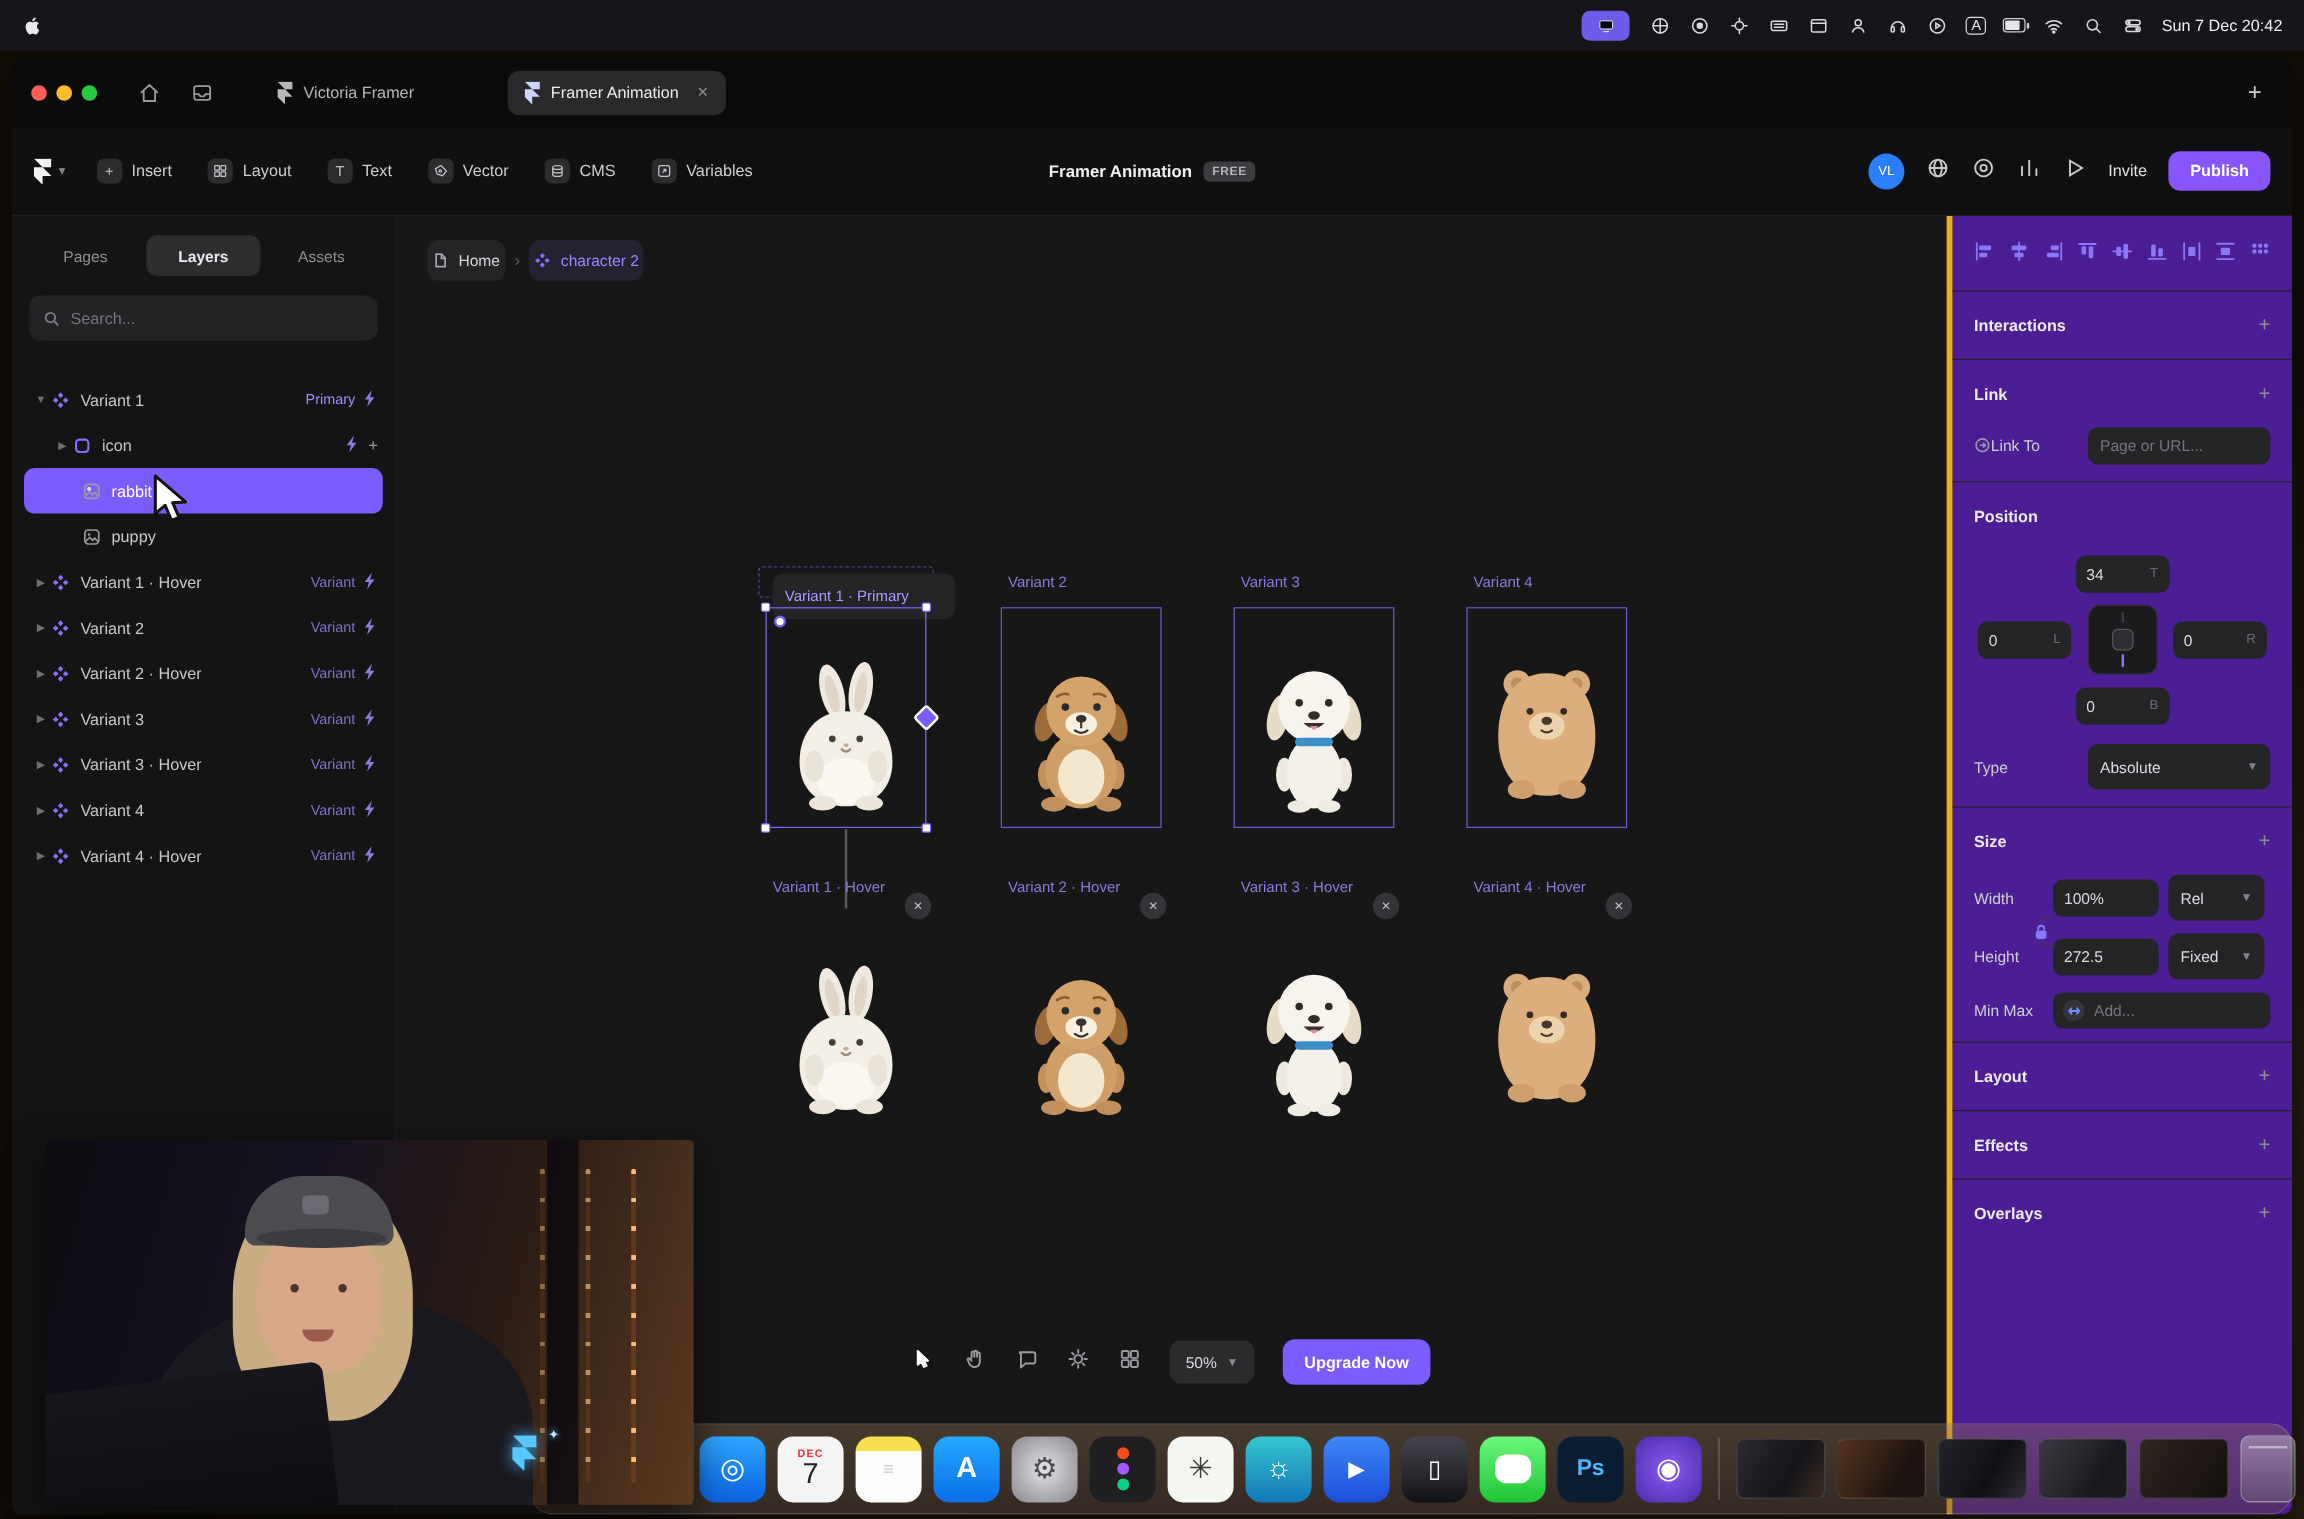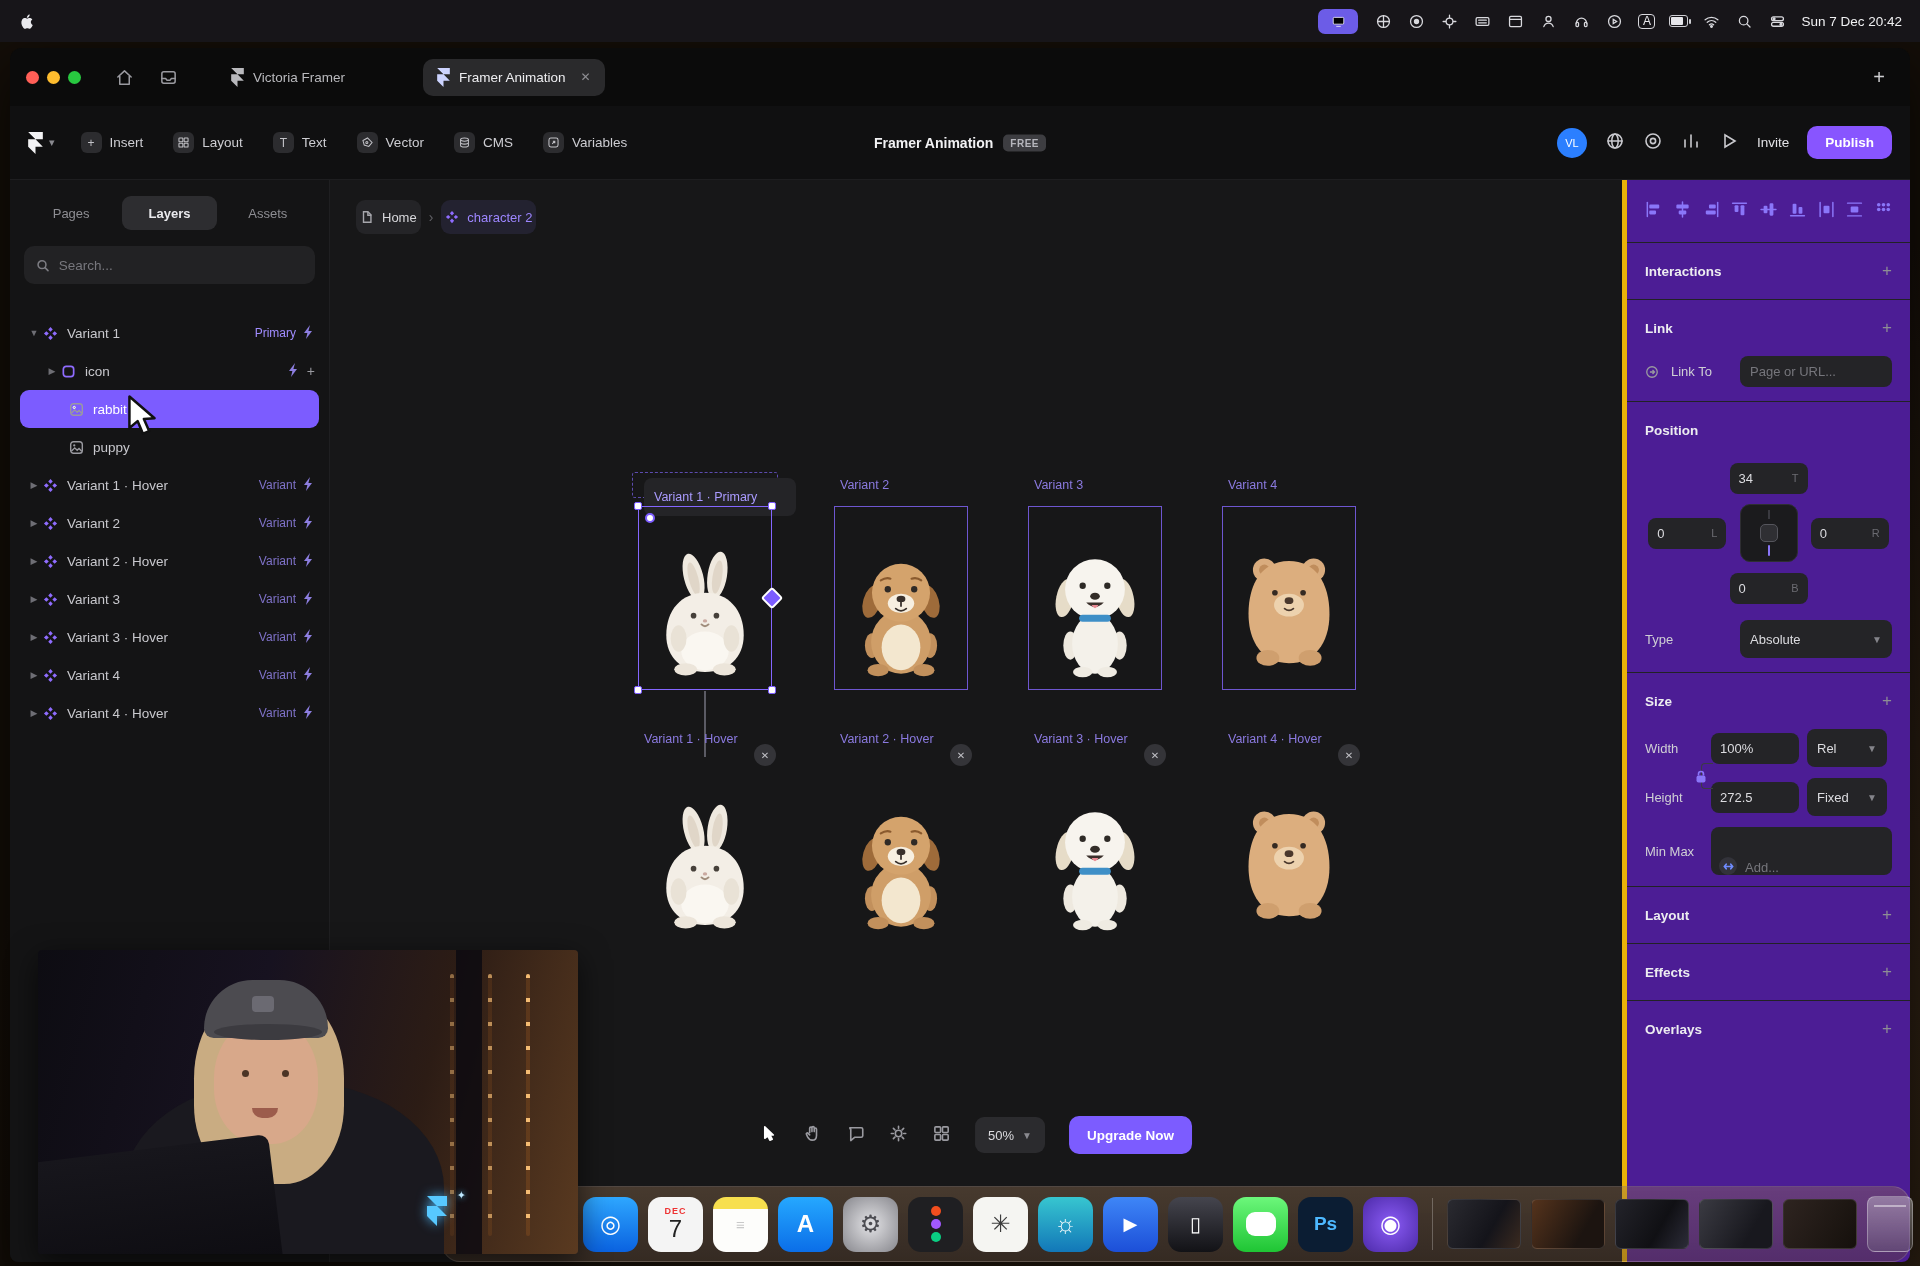--- a/index.html
+++ b/index.html
@@ -105,41 +105,41 @@
 .upgrade{background:#7c5cff;color:#fff;font-size:13.5px;font-weight:700;height:38px;display:flex;align-items:center;padding:0 18px;border-radius:10px}
 
 .inspector{width:288px;background:#4c1d95;border-left:5px solid #eab308;padding:0 18px;flex:none;font-size:13px}
 .align-row{height:62px;display:flex;align-items:center;justify-content:space-between}
 .align-row svg{width:17px;height:17px;stroke:#8a76f9;fill:#8a76f9;stroke-width:1.4;stroke-linecap:round}
 .r90{transform:rotate(90deg)}.r180{transform:rotate(180deg)}.r270{transform:rotate(270deg)}
 .divider{height:1px;background:#222225;margin:0 -18px}
 .sec-row{height:56px;display:flex;align-items:center;justify-content:space-between;color:#ececf0;font-weight:700;font-size:13.5px}
 .plus{color:#8e8e94;font-size:17px;font-weight:400}
 .prop-row{display:flex;align-items:center;margin-bottom:14px}
-.prop-label{color:#cfcfd4;display:flex;align-items:flex-end;gap:12px;font-weight:400}
+.prop-label{color:#cfcfd4;display:flex;align-items:flex-start;gap:0;font-weight:400}
 .prop-label svg{width:14px;height:14px;stroke:#9a9aa0;fill:none;stroke-width:1.5}
 .pill-input{margin-left:auto;width:152px;height:31px;background:#242427;border-radius:8px;display:flex;align-items:center;padding:0 10px;color:#76767c;font-size:13px}
 .sel{margin-left:auto;width:152px;height:38px;background:#242427;border-radius:8px;display:flex;align-items:center;justify-content:space-between;padding:0 10px;color:#dcdce0}
 .sel .chev{color:#84848a;font-size:10px}
 .pos-wrap{display:grid;grid-template-columns:1fr 60px 1fr;grid-template-rows:32px 60px 32px;gap:9px;align-items:center;justify-items:center;margin:4px 0 16px}
 .num{width:78px;height:31px;background:#242427;border-radius:8px;display:flex;align-items:center;padding:0 9px;position:relative}
 .num input{width:100%;background:none;border:none;outline:none;color:#dcdce0;font-size:13px;font-family:inherit}
 .num .suf{color:#6b6b71;font-size:11px;margin-left:4px}
 .pos-widget{width:58px;height:58px;background:#1b1b1d;border:1px solid #2e2e32;border-radius:10px;position:relative}
 .pos-widget .hndl{position:absolute;left:50%;top:50%;transform:translate(-50%,-50%);width:18px;height:18px;background:#2f2f33;border:1.5px solid #55555c;border-radius:5px}
 .pos-widget::after{content:"";position:absolute;left:50%;bottom:5px;width:2px;height:11px;margin-left:-1px;background:#8a76f9;border-radius:1px}
 .pos-widget::before{content:"";position:absolute;left:50%;top:5px;width:2px;height:9px;margin-left:-1px;background:#3a3a40}
 .size-grid{position:relative;margin-bottom:4px}
 .size-row{display:flex;align-items:center;margin-bottom:11px}
 .size-row .slabel{width:66px;color:#cfcfd4}
 .size-row .num{width:88px;margin-right:8px}
 .size-row .sel{width:80px;margin-left:0}
 .lockwrap{position:absolute;left:56px;top:34px;width:12px;height:26px;border-left:1.5px solid #3c3c44;border-top:1.5px solid #3c3c44;border-bottom:1.5px solid #3c3c44;border-radius:4px 0 0 4px}
 .lockwrap svg{position:absolute;left:-7px;top:6px;width:12px;height:13px;fill:#8a76f9}
-.addpill{margin-left:0;flex:1;height:48px;background:#242427;border-radius:8px;display:flex;align-items:flex-end;gap:8px;padding:0 8px;color:#76767c}
+.addpill{margin-left:0;flex:1;height:30px;background:#242427;border-radius:8px;display:flex;align-items:center;gap:8px;padding:0 8px;color:#76767c}
 .addpill .cic{width:18px;height:18px;border-radius:50%;background:#33333a;display:flex;align-items:center;justify-content:center}
 .addpill .cic svg{width:11px;height:11px;stroke:#6f8cff;stroke-width:1.8;fill:none;stroke-linecap:round}
 
 .webcam{position:absolute;left:38px;top:950px;width:540px;height:304px;border-radius:4px;overflow:hidden;z-index:6;background:linear-gradient(105deg,#0d0c12 0%,#171220 38%,#2c1c15 68%,#5a3a20 100%);box-shadow:0 8px 30px rgba(0,0,0,.6)}
 .wc-lights{position:absolute;top:8%;bottom:6%;width:4px;border-radius:2px;background:repeating-linear-gradient(180deg,rgba(255,196,120,.95) 0 4px,rgba(255,140,40,.15) 4px 24px);filter:blur(.4px)}
 .wc-frame{position:absolute;top:0;bottom:0;width:26px;background:#0a0910;opacity:.8}
 .wc-body{position:absolute;left:86px;bottom:-58px;width:320px;height:230px;background:#1a191f;border-radius:46% 46% 0 0}
 .wc-hair{position:absolute;left:156px;top:38px;width:150px;height:196px;background:#c9ac82;border-radius:46% 46% 40% 40%}
 .wc-face{position:absolute;left:176px;top:68px;width:104px;height:126px;background:#d8a88a;border-radius:48% 48% 44% 44%}
 .wc-cap{position:absolute;left:166px;top:30px;width:124px;height:58px;background:#4c4b50;border-radius:60px 60px 12px 12px}

